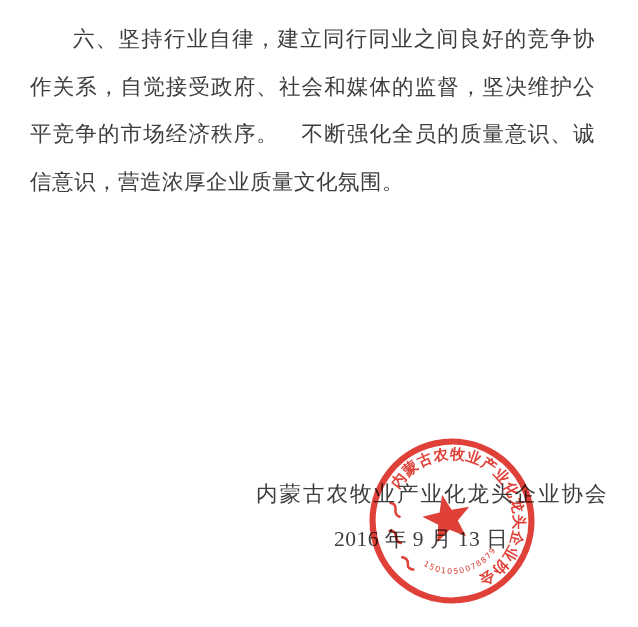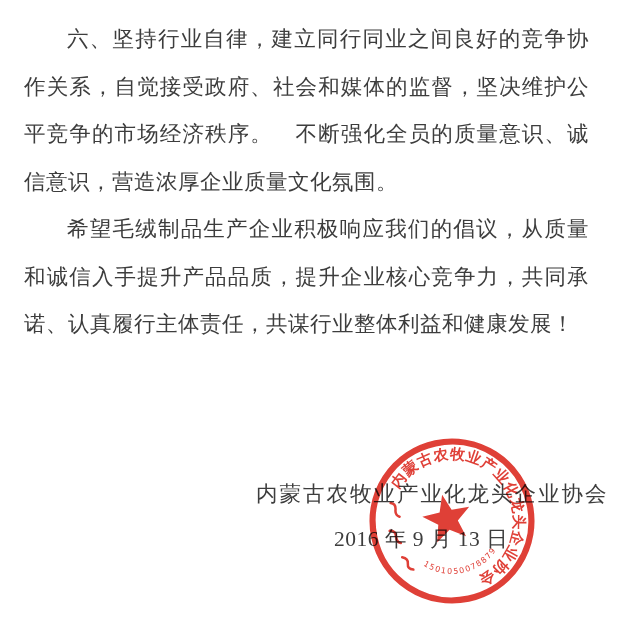--- a/index.html
+++ b/index.html
@@ -12,21 +12,21 @@
     overflow: hidden;
     font-family: "Liberation Serif", "DejaVu Serif", serif;
   }
   .page {
     position: absolute;
     inset: 0;
     background: #ffffff;
   }
   .body-text {
     position: absolute;
-    left: 24px;
+    left: 30px;
     top: 16px;
     width: 565px;
     font-size: 21.5px;
     line-height: 47.5px;
     color: #3d3d3d;
     text-align: justify;
     letter-spacing: 0.5px;
   }
   .body-text p {
     text-indent: 2em;
@@ -74,21 +74,20 @@
     letter-spacing: 1.6px;
   }
 </style>
 </head>
 <body>
 
 <div class="page">
 
   <div class="body-text">
     <p>六、坚持行业自律，建立同行同业之间良好的竞争协作关系，自觉接受政府、社会和媒体的监督，坚决维护公平竞争的市场经济秩序。　不断强化全员的质量意识、诚信意识，营造浓厚企业质量文化氛围。</p>
-    <p>希望毛绒制品生产企业积极响应我们的倡议，从质量和诚信入手提升产品品质，提升企业核心竞争力，共同承诺、认真履行主体责任，共谋行业整体利益和健康发展！</p>
   </div>
 
   <div class="signature-line">内蒙古农牧业产业化龙头企业协会</div>
 
   <div class="date-line">2016 年 9 月 13 日</div>
 
   <div class="seal">
     <svg viewBox="0 0 200 200" xmlns="http://www.w3.org/2000/svg">
 
       <circle cx="100" cy="100" r="94.5" fill="none" stroke-width="7.5" stroke="#dd2f26"></circle>

